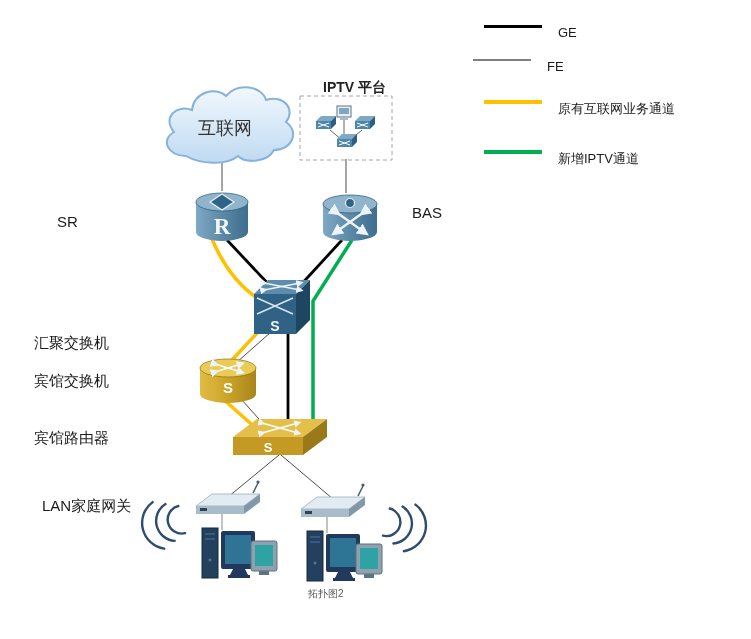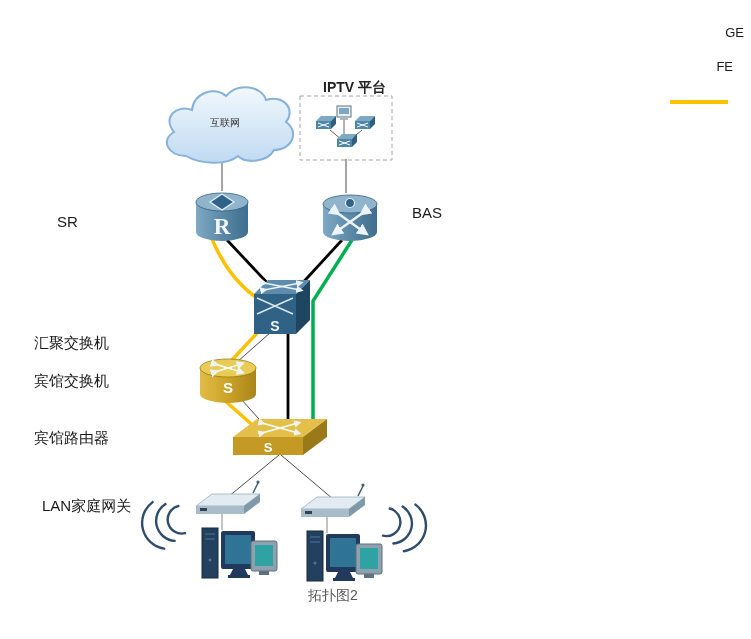--- a/index.html
+++ b/index.html
@@ -5,25 +5,25 @@
   html,body { margin:0; padding:0; background:#ffffff; }
   .canvas {
     position:relative; width:751px; height:639px; background:#ffffff;
     font-family:"Liberation Sans", sans-serif; overflow:hidden;
   }
   svg.layer { position:absolute; left:0; top:0; }
   .lbl {
     position:absolute; color:#1a1a1a; font-size:15px; white-space:nowrap;
   }
   .legend-row {
-    position:absolute; display:flex; align-items:flex-end; height:14px; width:260px;flex-direction:column;
+    position:absolute; display:flex; align-items:flex-start; height:14px; width:260px;
   }
   .legend-swatch { width:58px; margin-right:16px; }
   .legend-label { font-size:13px; color:#1a1a1a; }
-  .caption { color:#595959; font-size:14px; }
+  .caption { color:#595959; font-size:10px; }
 </style>
 </head>
 <body>
 
 <div class="canvas">
 
   <svg class="layer" width="751" height="639" viewBox="0 0 751 639">
     <defs>
       <linearGradient id="cloudGrad" x1="0" y1="0" x2="0" y2="1">
         <stop offset="0" stop-color="#F2F8FD"></stop>
@@ -197,23 +197,28 @@
   <div class="legend-row" style="left:484px; top:25px;">
     <div class="legend-swatch" style="height:3px; background:#000000;"></div>
     <span class="legend-label">GE</span>
   </div>
   <div class="legend-row" style="left:473px; top:59px;">
     <div class="legend-swatch" style="height:1.5px; background:#7F7F7F;"></div>
     <span class="legend-label">FE</span>
   </div>
   <div class="legend-row" style="left:484px; top:100px;">
     <div class="legend-swatch" style="height:4px; background:#FFC000;"></div>
-  </div>
-
-  <div class="lbl" style="left:194px; top:116px; width:62px; text-align:center; font-size:10px; color:#333;">互联网</div>
+    <span class="legend-label">原有互联网业务通道</span>
+  </div>
+  <div class="legend-row" style="left:484px; top:150px;">
+    <div class="legend-swatch" style="height:4px; background:#00B050;"></div>
+    <span class="legend-label">新增IPTV通道</span>
+  </div>
+
+  <div class="lbl" style="left:194px; top:116px; width:62px; text-align:center; font-size:18px; color:#333;">互联网</div>
   <div class="lbl" style="left:323px; top:79px; font-size:14px; color:#222;font-weight:bold;">IPTV 平台</div>
   <div class="lbl" style="left:57px; top:213px;">SR</div>
   <div class="lbl" style="left:412px; top:204px;">BAS</div>
   <div class="lbl" style="left:34px; top:302px;margin-top:32px;">汇聚交换机</div>
   <div class="lbl" style="left:34px; top:372px;">宾馆交换机</div>
   <div class="lbl" style="left:34px; top:429px;">宾馆路由器</div>
   <div class="lbl" style="left:42px; top:497px;">LAN家庭网关</div>
   <div class="lbl caption" style="left:308px; top:587px;">拓扑图2</div>
 
 </div>

